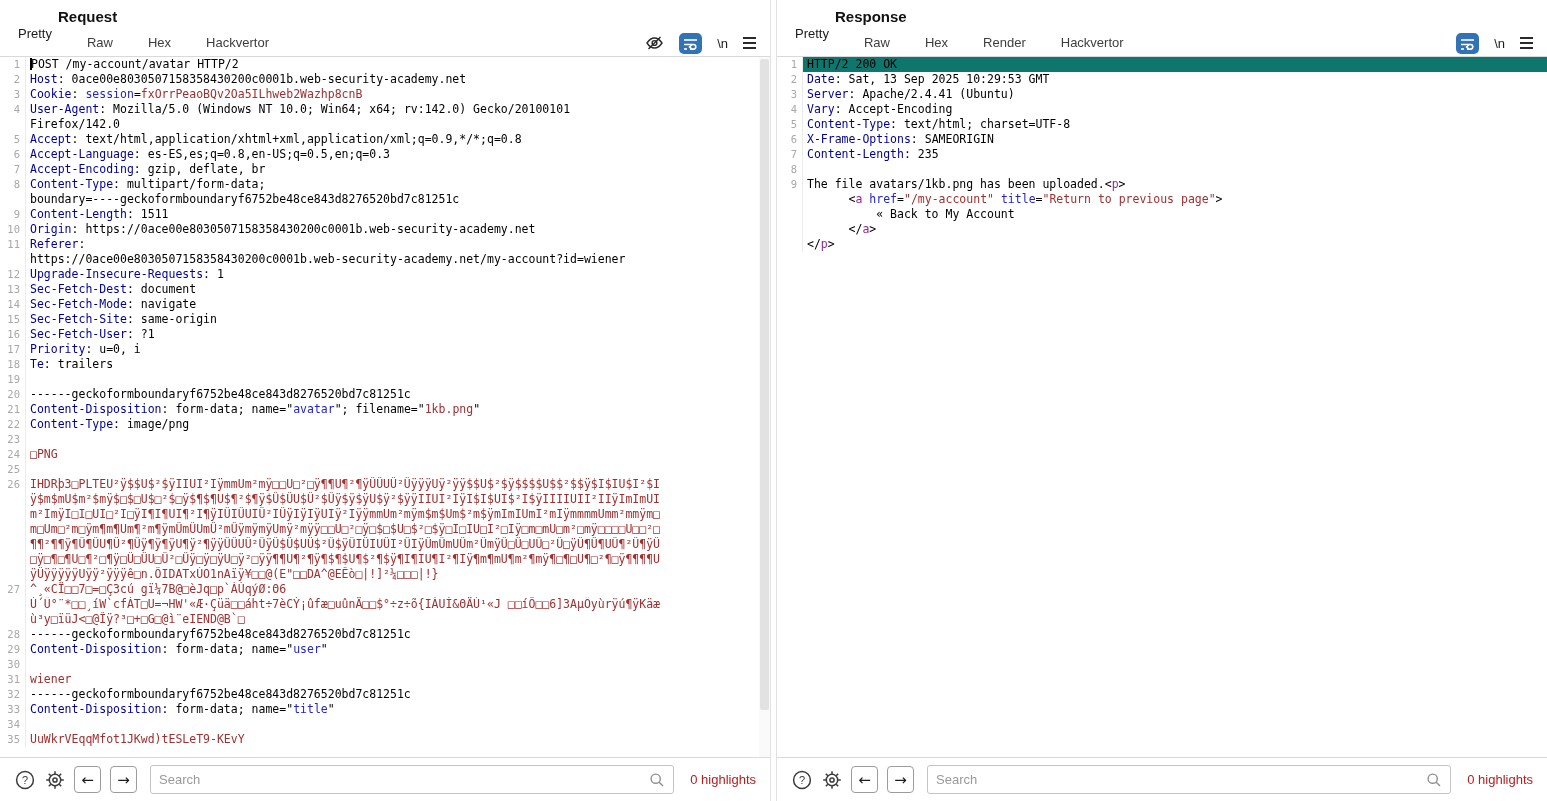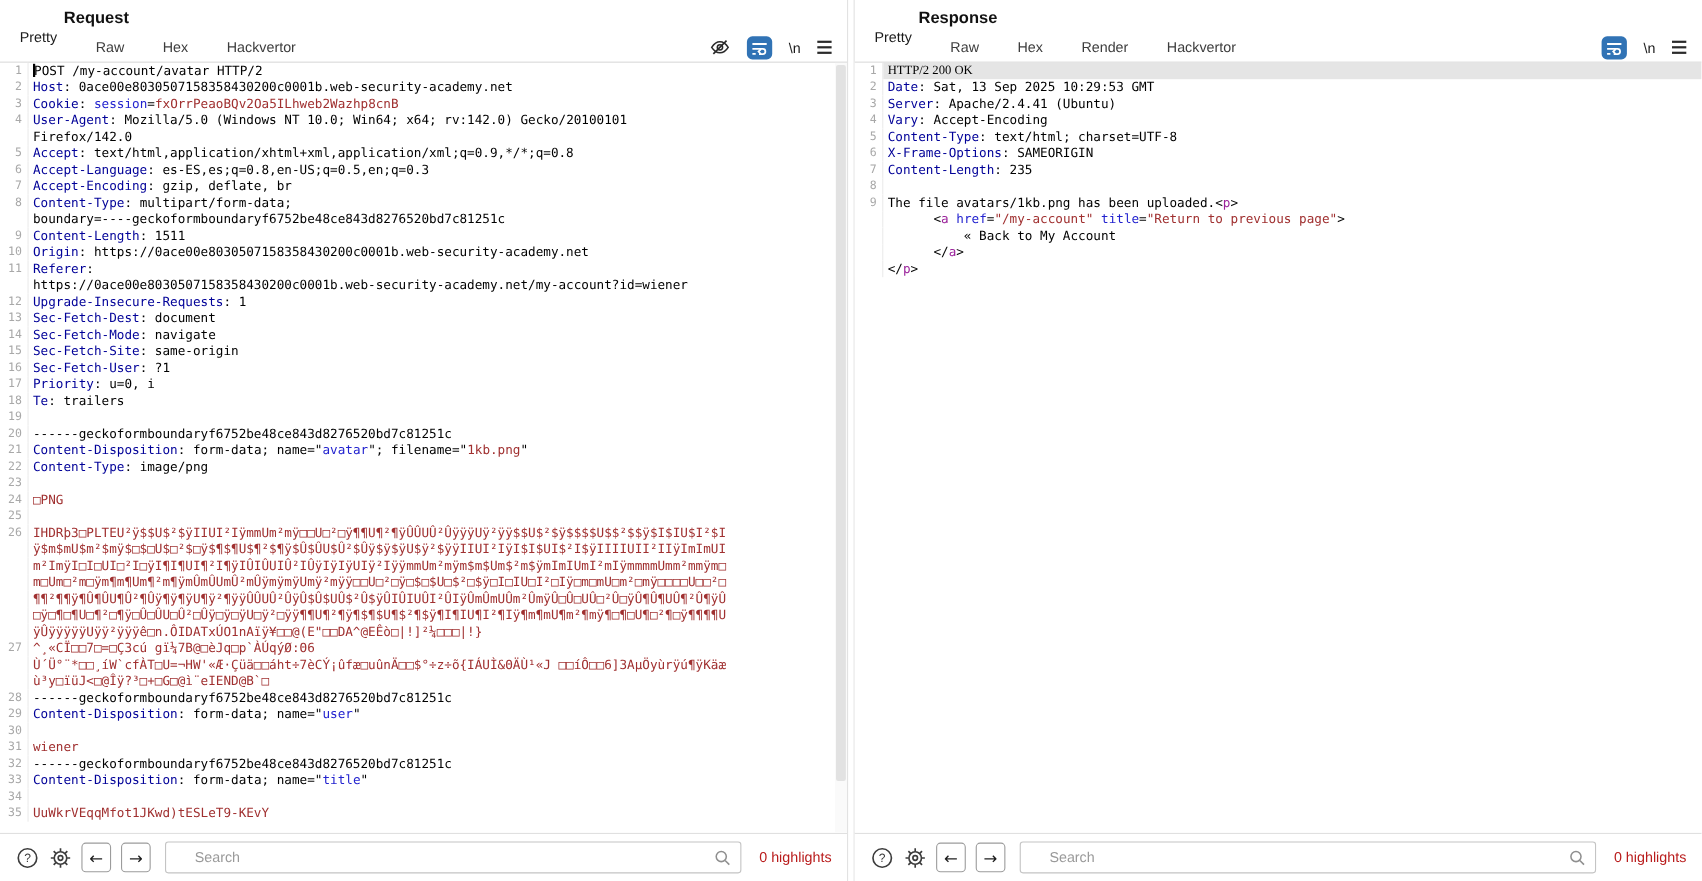--- a/index.html
+++ b/index.html
@@ -22,32 +22,32 @@
   .burger { display:flex; flex-direction:column; gap:3px; }
   .burger i { display:block; width:13px; height:2px; background:#2a2a2a; }
 
   .editor { position:relative; flex:1 1 auto; border-top:1px solid #d9d9d9; overflow:hidden; background:#fff; }
   .rows { position:absolute; left:0; top:0; right:0; }
   .row { display:flex; height:15px; line-height:15px; }
   .row .ln { flex:0 0 26px; text-align:right; padding-right:5px; color:#a8a8a8;
              font:10.5px/15px "DejaVu Sans Mono", monospace; border-right:1px solid #ebebeb; background:#fff; }
   .row pre.code { flex:1 1 auto; font:11.5px/15px "DejaVu Sans Mono", monospace; padding-left:4px;
                   white-space:pre; overflow:hidden; }
-  .row.hl pre.code { background:#e5e5e5;font-family:Liberation Serif, serif; }
+  .row.hl pre.code { background:#0f766e; }
   .sp { color:#000; } .sh { color:#010198; } .sb { color:#2323cf; } .sr { color:#a03030; } .sm { color:#9b239b; }
   .caret { display:inline-block; width:0; border-left:2px solid #000; height:12px; vertical-align:-2px; margin-right:-1px; }
 
   .vscroll { position:absolute; top:0; right:0; width:11px; bottom:0; background:#fafafa; }
   .vscroll .thumb { position:absolute; top:2px; left:1px; width:9px; background:#e2e2e2; border-radius:2px; }
 
   .search-bar { flex:0 0 44px; border-top:1px solid #d9d9d9; display:flex; align-items:center; padding:0 14px; gap:9px; background:#fff; }
   .round-icon { width:21px; height:21px; color:#3c3c3c; display:flex; align-items:center; justify-content:center; }
   .nav-btn { width:27px; height:27px; border:1px solid #9c9c9c; border-radius:4px; background:#fff; color:#1a1a1a;
              font-size:15px; display:flex; align-items:center; justify-content:center; font-family:"DejaVu Sans", sans-serif; }
-  .search-box { flex:1 1 auto; height:29px; border:1px solid #c4c4c4; border-radius:3px; display:flex; align-items:center; padding:0 8px 0 26px; margin-left:4px; }
+  .search-box { flex:1 1 auto; height:29px; border:1px solid #c4c4c4; border-radius:3px; display:flex; align-items:center; padding:0 8px 0 8px; margin-left:4px; }
   .search-box input { flex:1 1 auto; border:none; outline:none; font-size:13px; color:#333; font-family:"Liberation Sans", sans-serif; }
   .search-box input::placeholder { color:#9a9a9a; }
   .highlights { flex:0 0 auto; font-size:13px; color:#b91c1c; margin-left:7px; white-space:nowrap; }
 
   .top-toggle { position:absolute; top:0; left:1459px; width:86px; height:8px; display:flex; }
   .top-toggle .seg-blue { width:38px; height:8px; background:#3173b5; border-radius:0 0 3px 3px; }
   .top-toggle .seg-gray { width:48px; height:8px; background:#dcdcdc; border-radius:0 0 3px 3px; margin-left:1px; }
 
   svg { display:block; }
 </style>

